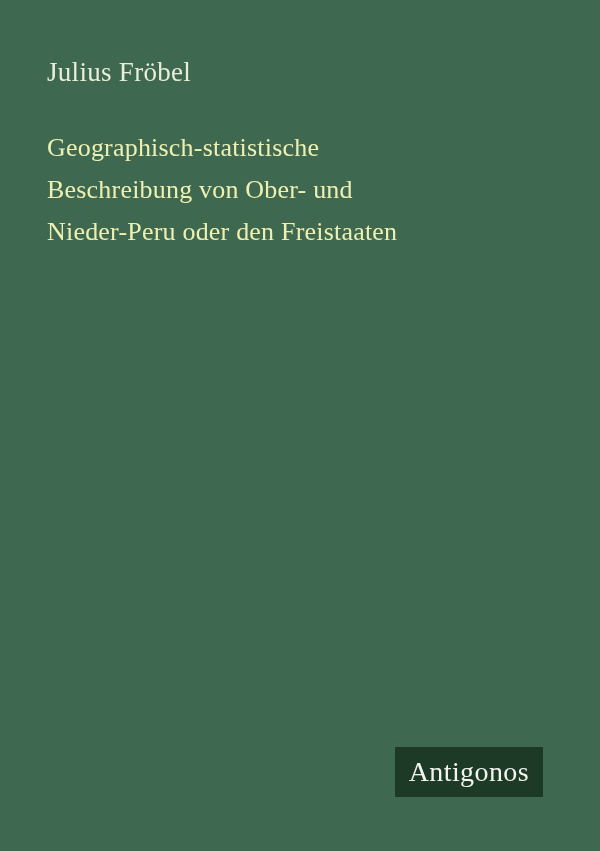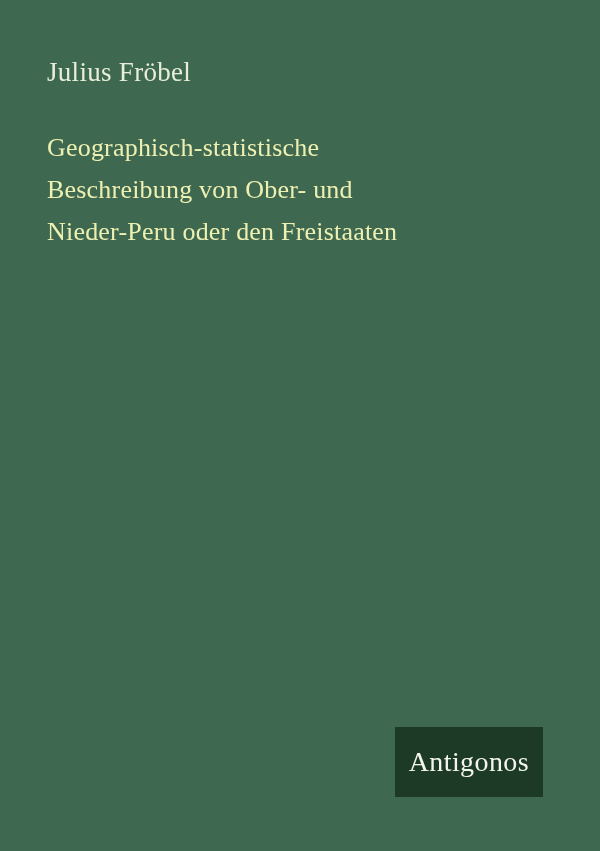--- a/index.html
+++ b/index.html
@@ -34,21 +34,21 @@
   .title-line {
     font-size: 26px;
     line-height: 42px;
     white-space: nowrap;
     letter-spacing: 0.2px;
   }
   .publisher-badge {
     position: absolute;
     right: 57px;
     bottom: 54px;
-    height: 70px;
+    height: 50px;
     min-width: 148px;
     box-sizing: border-box;
     padding: 4px 14px;
     background: #1c3a25;
     display: flex;
     align-items: center;
     justify-content: center;
   }
   .publisher-name {
     color: #f3f5ec;

